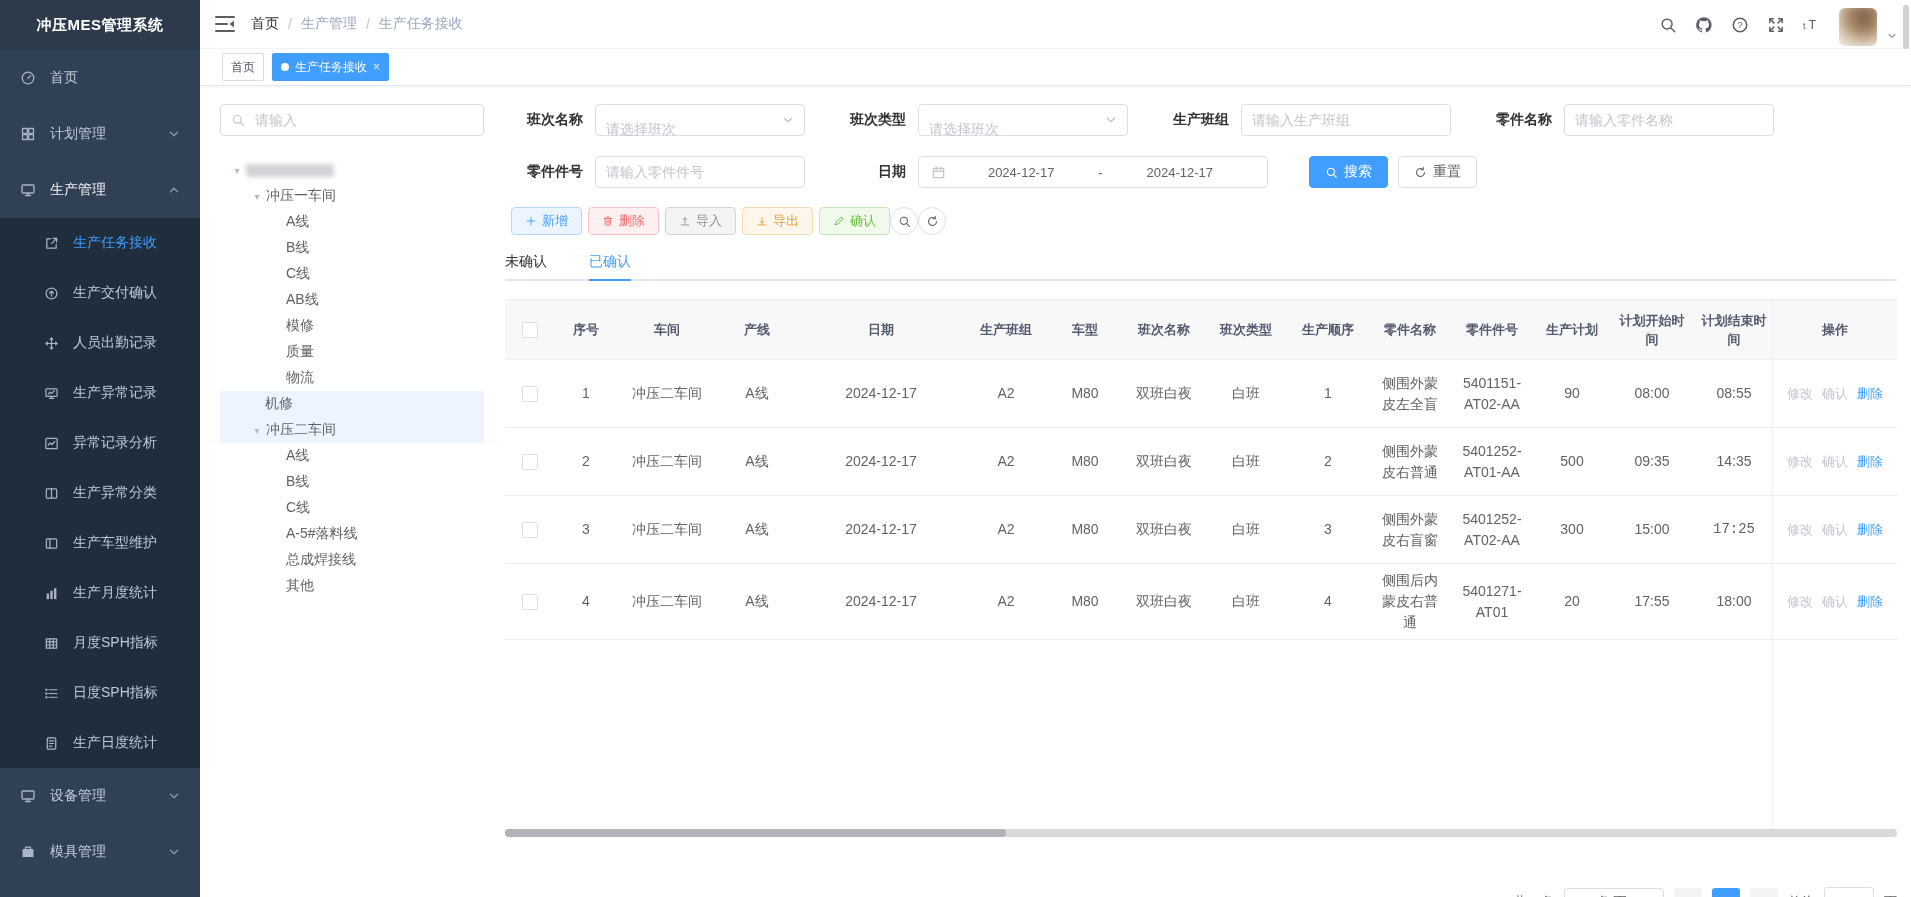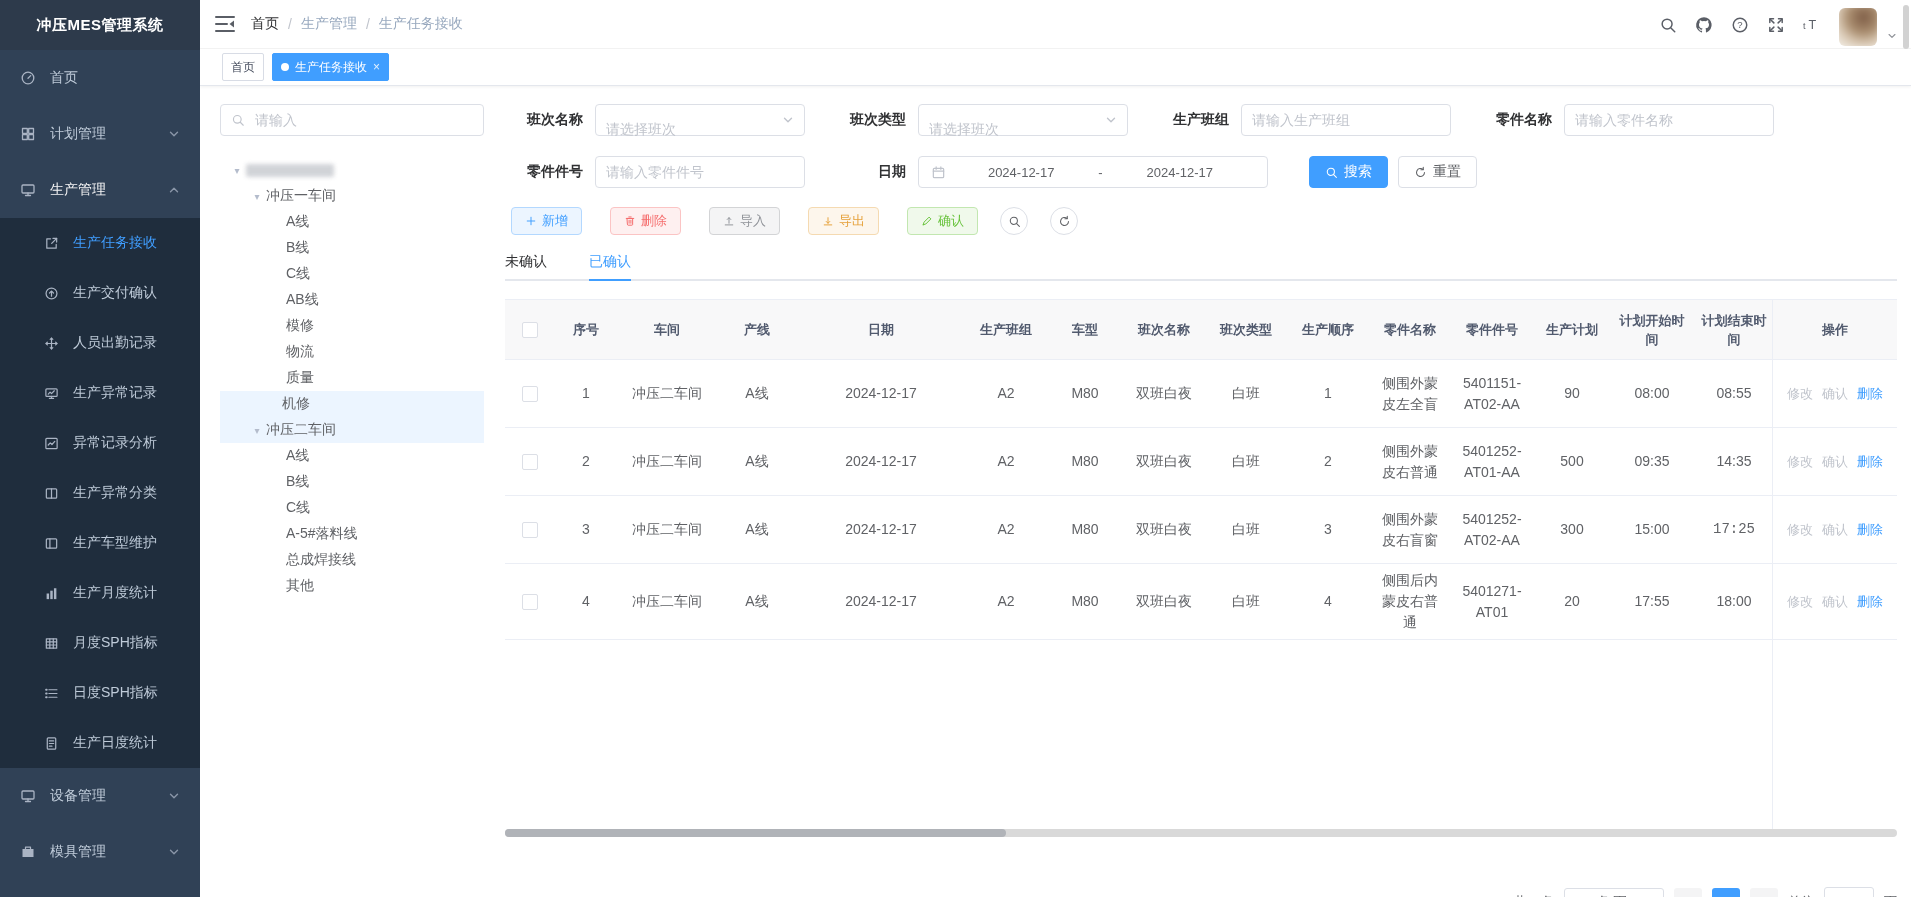--- a/index.html
+++ b/index.html
@@ -87,21 +87,21 @@
   .dr-val{flex:1;text-align:center;font-size:13px;color:#606266;}
   .dr-sep{color:#606266;font-size:13px;padding:0 2px;}
   .btn-search,.btn-reset{height:32px;display:inline-flex;align-items:center;gap:6px;border-radius:4px;
         font-size:14px;padding:0 15px;cursor:pointer;margin-left:0;
         font-family:"Liberation Sans","DejaVu Sans",sans-serif;}
   .btn-search{background:#409eff;border:1px solid #409eff;color:#fff;margin-left:18px;}
   .btn-reset{background:#fff;border:1px solid #dcdfe6;color:#606266;margin-left:10px;}
   .btn-ico{width:13px;height:13px;}
 
   
-  .toolbar{position:absolute;left:6px;top:122px;display:flex;align-items:center;gap:28px;}
+  .toolbar{position:absolute;left:6px;top:122px;display:flex;align-items:center;gap:6px;}
   .tbtn{height:28px;display:inline-flex;align-items:center;gap:5px;padding:0 13px;border-radius:4px;
         font-size:13px;cursor:pointer;box-sizing:border-box;}
   .tb-ico{width:12px;height:12px;}
   .tbtn.primary{color:#409eff;background:#ecf5ff;border:1px solid #b3d8ff;}
   .tbtn.danger{color:#f56c6c;background:#fef0f0;border:1px solid #fbc4c4;}
   .tbtn.info{color:#909399;background:#f4f4f5;border:1px solid #d3d4d6;}
   .tbtn.warning{color:#e6a23c;background:#fdf6ec;border:1px solid #f5dab1;}
   .tbtn.success{color:#67c23a;background:#f0f9eb;border:1px solid #c2e7b0;}
   .circle-btn{width:28px;height:28px;border-radius:50%;border:1px solid #dcdfe6;background:#fff;
               display:flex;align-items:center;justify-content:center;color:#606266;cursor:pointer;
@@ -446,27 +446,27 @@
             <div class="tree-node" style="padding-left: 48px;">
               <span class="tn-caret"></span>
               <span class="tn-label">AB线</span>
             </div>
             <div class="tree-node" style="padding-left: 48px;">
               <span class="tn-caret"></span>
               <span class="tn-label">模修</span>
             </div>
             <div class="tree-node" style="padding-left: 48px;">
               <span class="tn-caret"></span>
+              <span class="tn-label">质量</span>
+            </div>
+            <div class="tree-node" style="padding-left: 48px;">
+              <span class="tn-caret"></span>
               <span class="tn-label">物流</span>
             </div>
-            <div class="tree-node" style="padding-left: 48px;">
-              <span class="tn-caret"></span>
-              <span class="tn-label">质量</span>
-            </div>
-            <div class="tree-node hl" style="padding-left: 44px;">
+            <div class="tree-node hl" style="padding-left: 27px;">
               <span class="tn-caret"></span>
               <span class="tn-label">机修</span>
             </div>
             <div class="tree-node hl" style="padding-left: 28px;">
               <span class="tn-caret">▾</span>
               <span class="tn-label">冲压二车间</span>
             </div>
             <div class="tree-node" style="padding-left: 48px;">
               <span class="tn-caret"></span>
               <span class="tn-label">A线</span>

